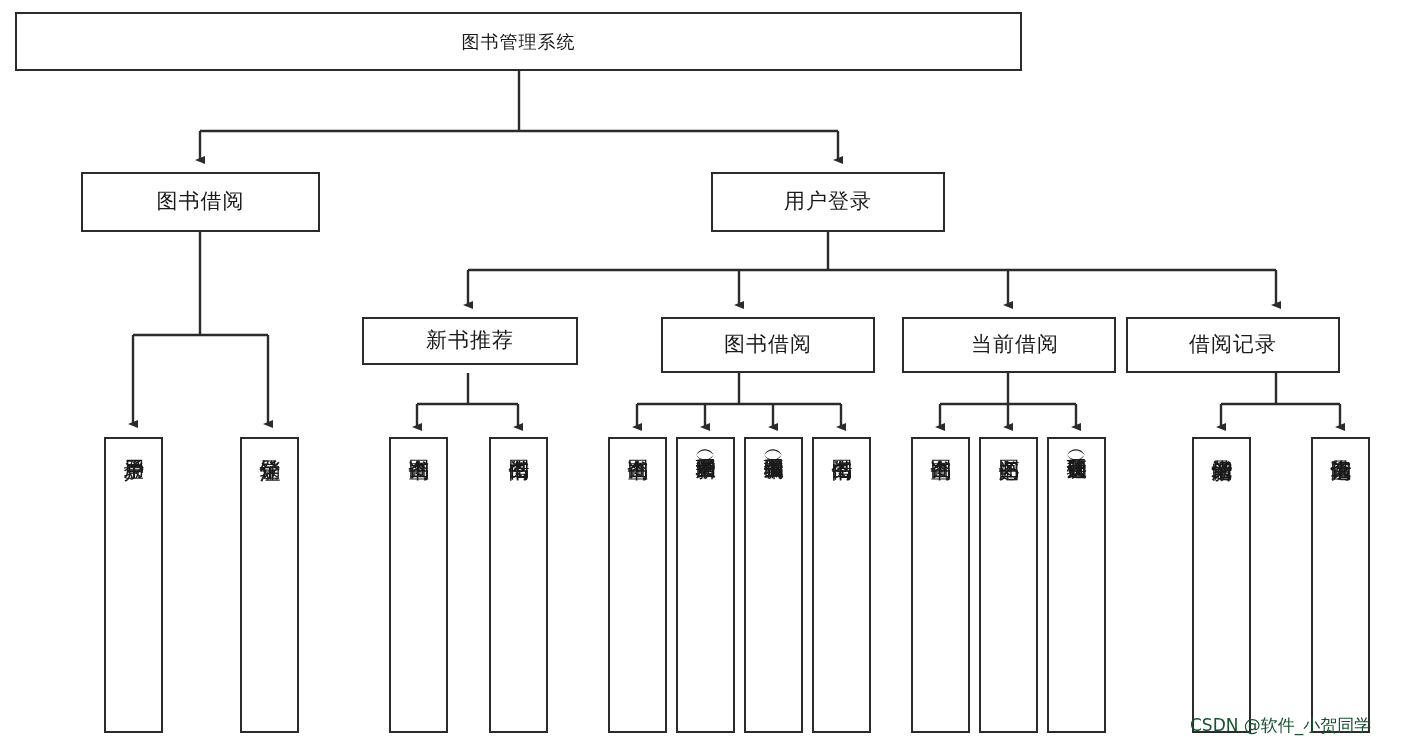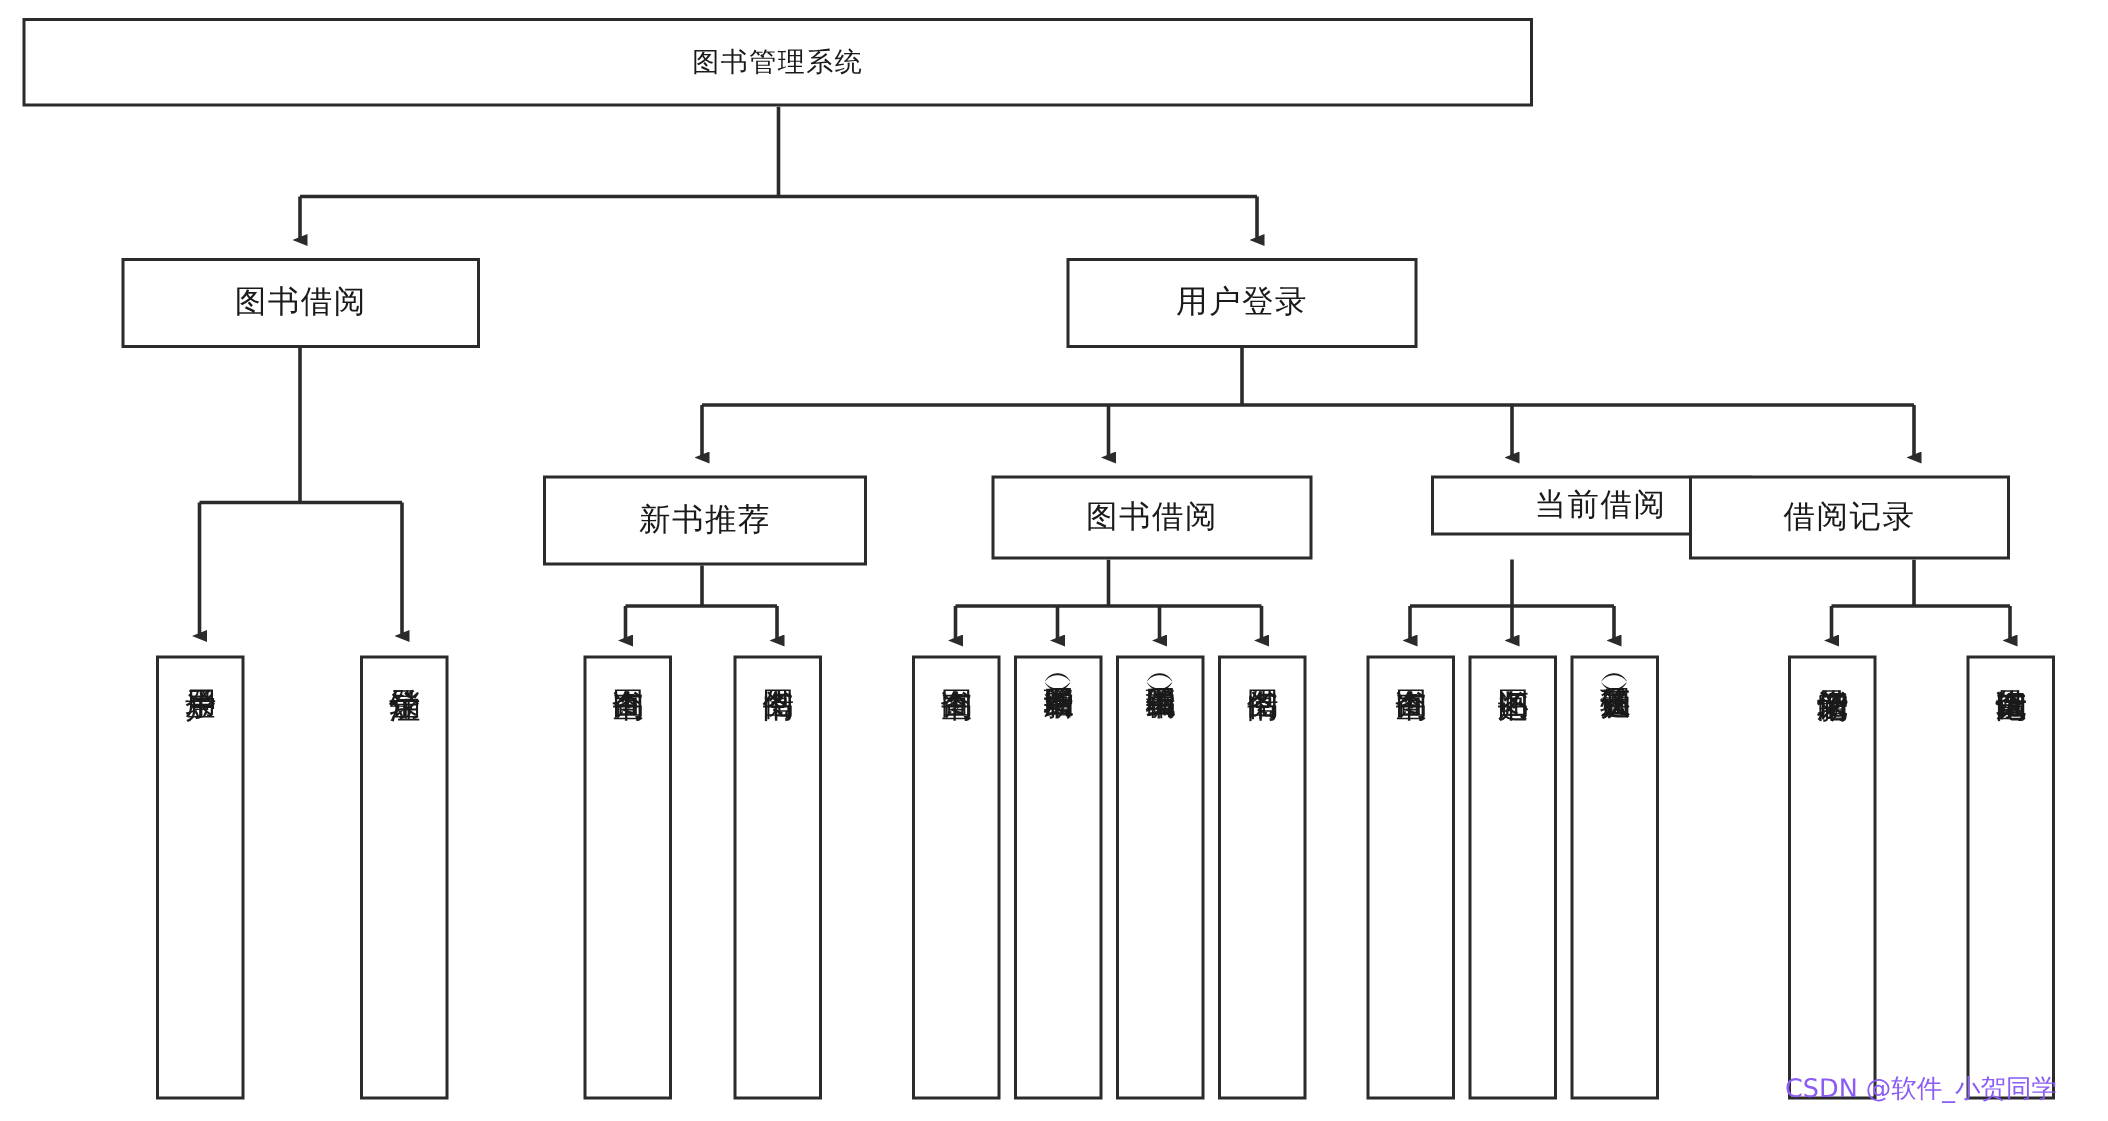--- a/index.html
+++ b/index.html
@@ -58,21 +58,21 @@
     font-size: 20px;
   }
   .node-root .label {
     font-size: 18px;
   }
   .watermark {
     position: absolute;
     left: 1190px;
     top: 714px;
     font-size: 17px;
-    color: #8b5cf6;
+    color: #14532d;
     white-space: nowrap;
     font-family: "DejaVu Sans", "Liberation Sans", sans-serif;
   }
 </style>
 </head>
 <body>
 
 <div id="canvas">
 
   <svg class="connectors" viewBox="0 0 1405 747" xmlns="http://www.w3.org/2000/svg">
@@ -131,29 +131,29 @@
   </div>
 
   <div class="node node-h" style="left:81px; top:172px; width:239px; height:60px;">
     <span class="label">图书借阅</span>
   </div>
 
   <div class="node node-h" style="left:711px; top:172px; width:234px; height:60px;">
     <span class="label">用户登录</span>
   </div>
 
-  <div class="node node-h" style="left:362px; top:317px; width:216px; height:60px;">
+  <div class="node node-h" style="left:362px; top:317px; width:216px; height:48px;">
     <span class="label">新书推荐</span>
   </div>
 
   <div class="node node-h" style="left:633px; top:317px; width:214px; height:56px;margin-left:28px;">
     <span class="label">图书借阅</span>
   </div>
 
-  <div class="node node-h" style="left:954px; top:317px; width:214px; height:40px;padding-left:12px;">
+  <div class="node node-h" style="left:902px; top:317px; width:214px; height:56px;padding-left:12px;">
     <span class="label">当前借阅</span>
   </div>
 
   <div class="node node-h" style="left:1126px; top:317px; width:214px; height:56px;align-items:center;">
     <span class="label">借阅记录</span>
   </div>
 
   <div class="node node-v" style="left:104px; top:437px; width:59px; height:296px;">
     <span class="label">用户登录</span>
   </div>

